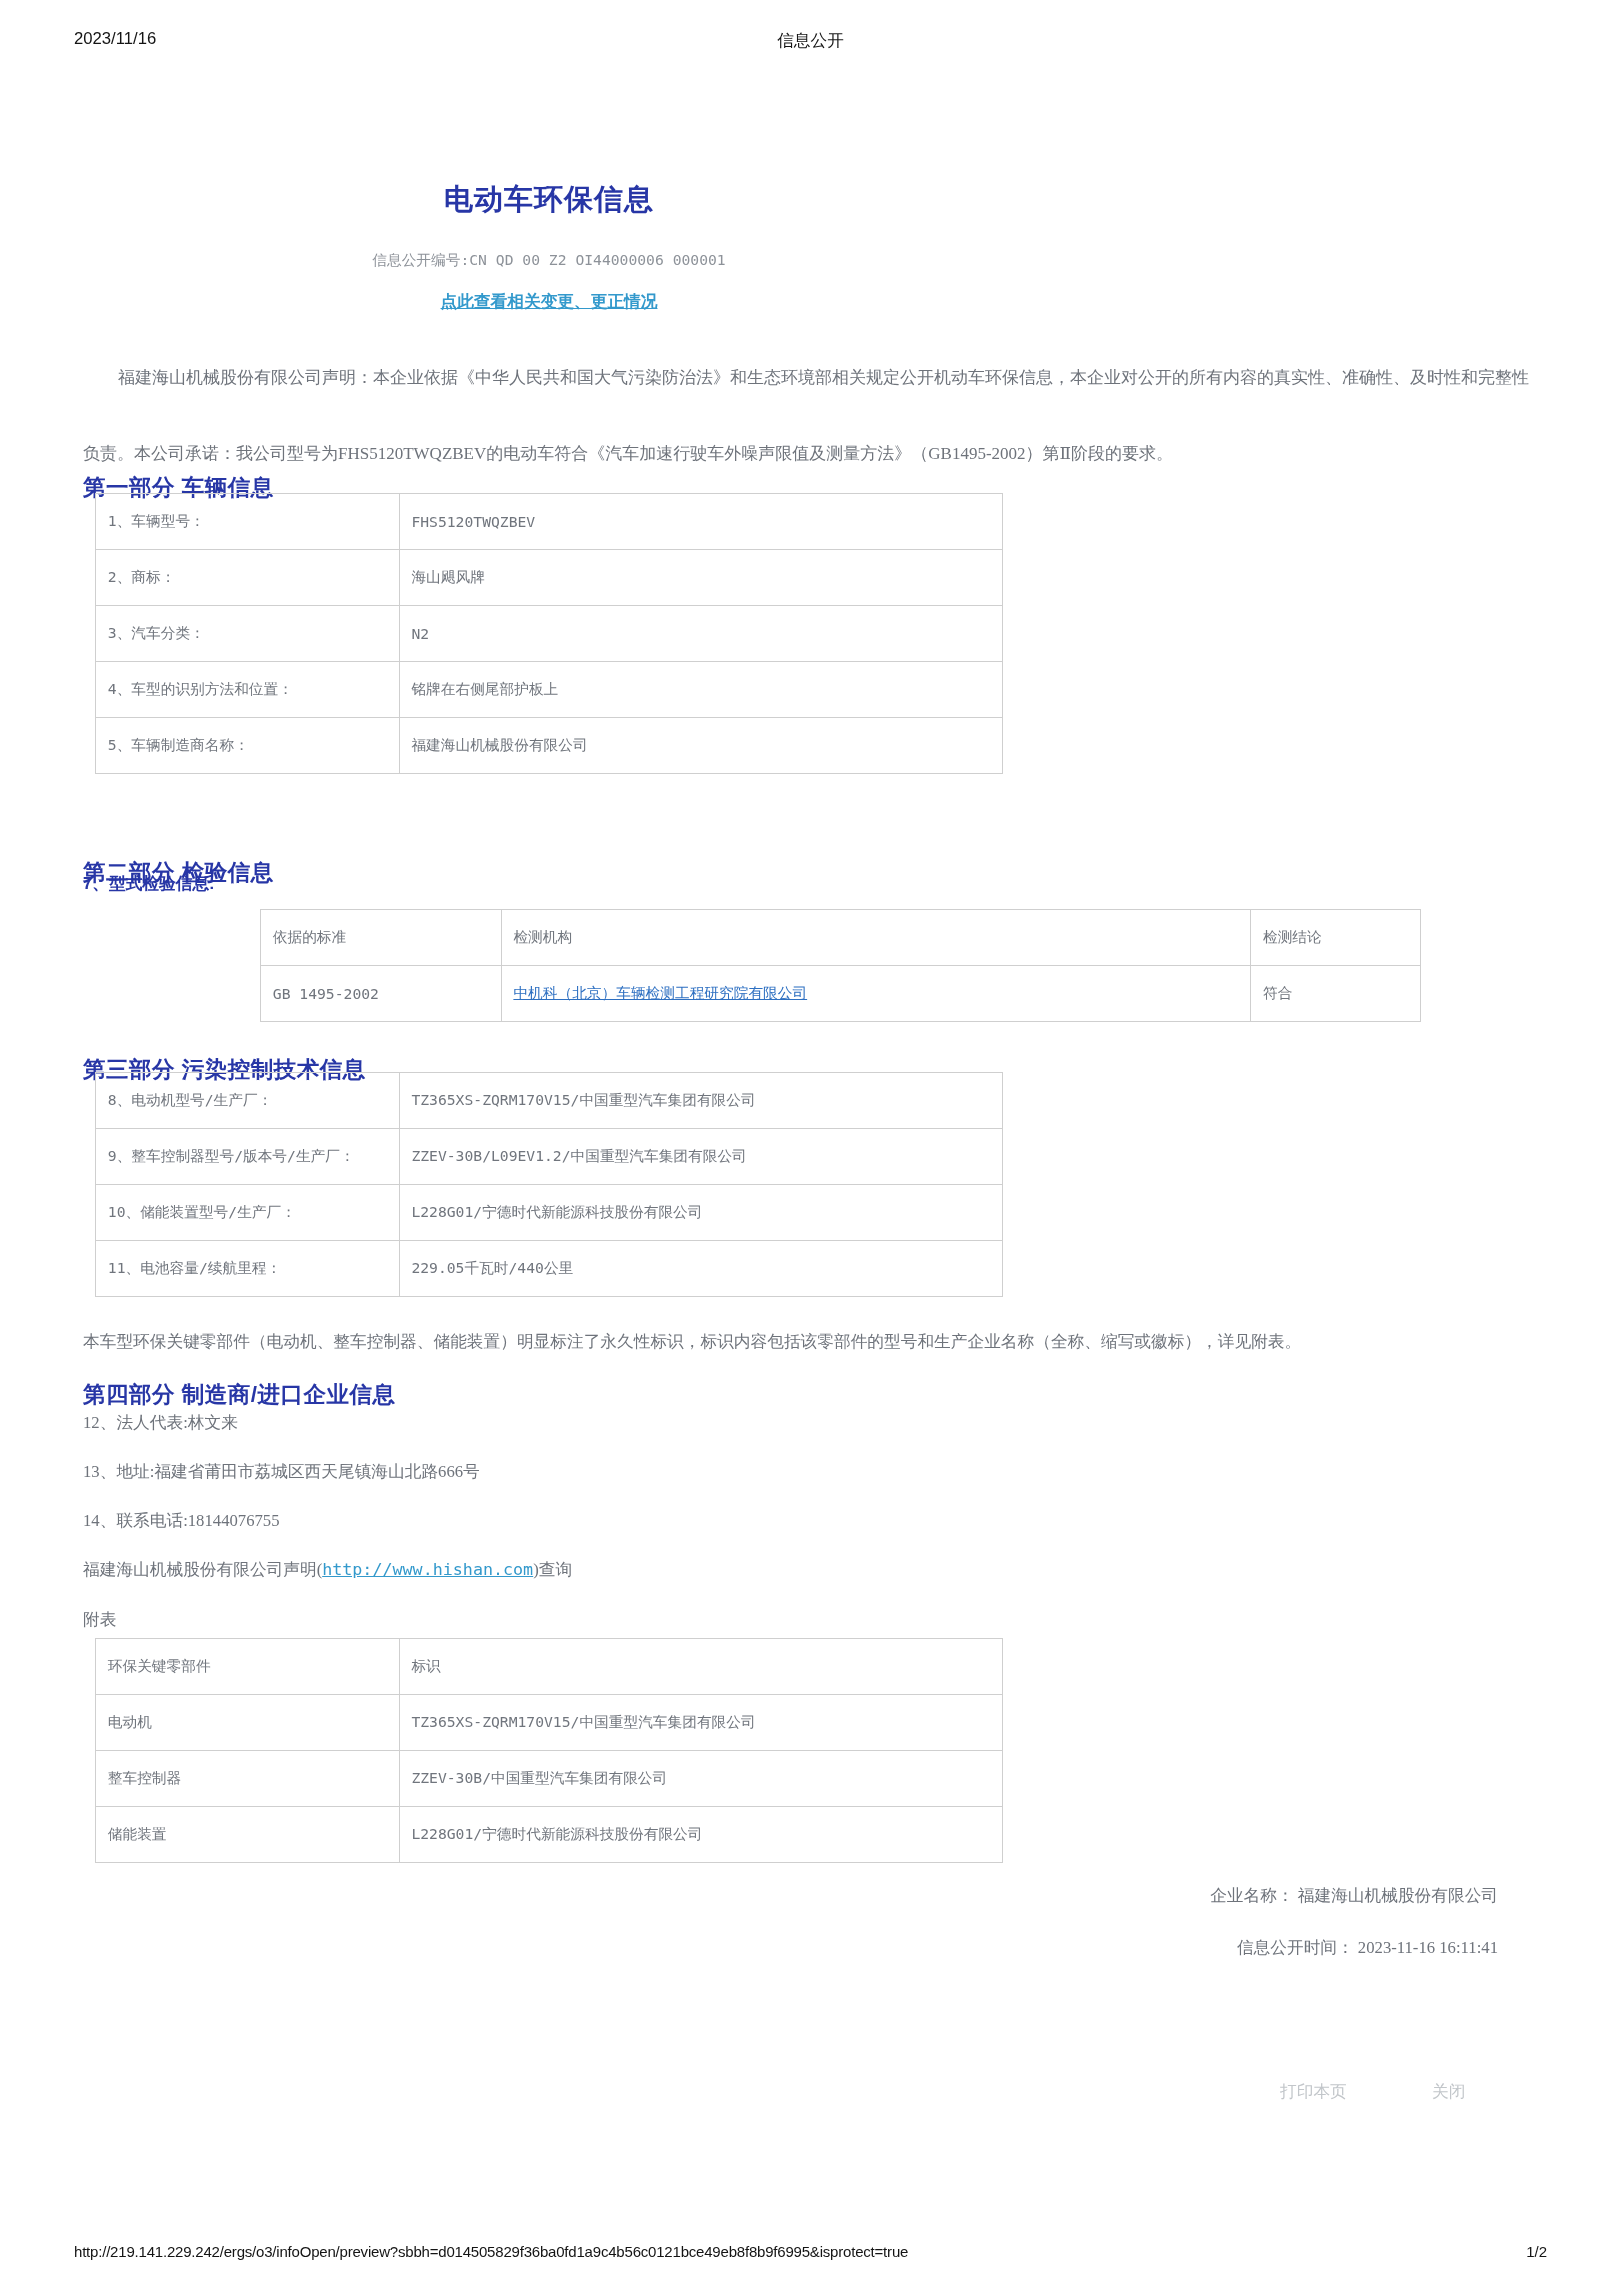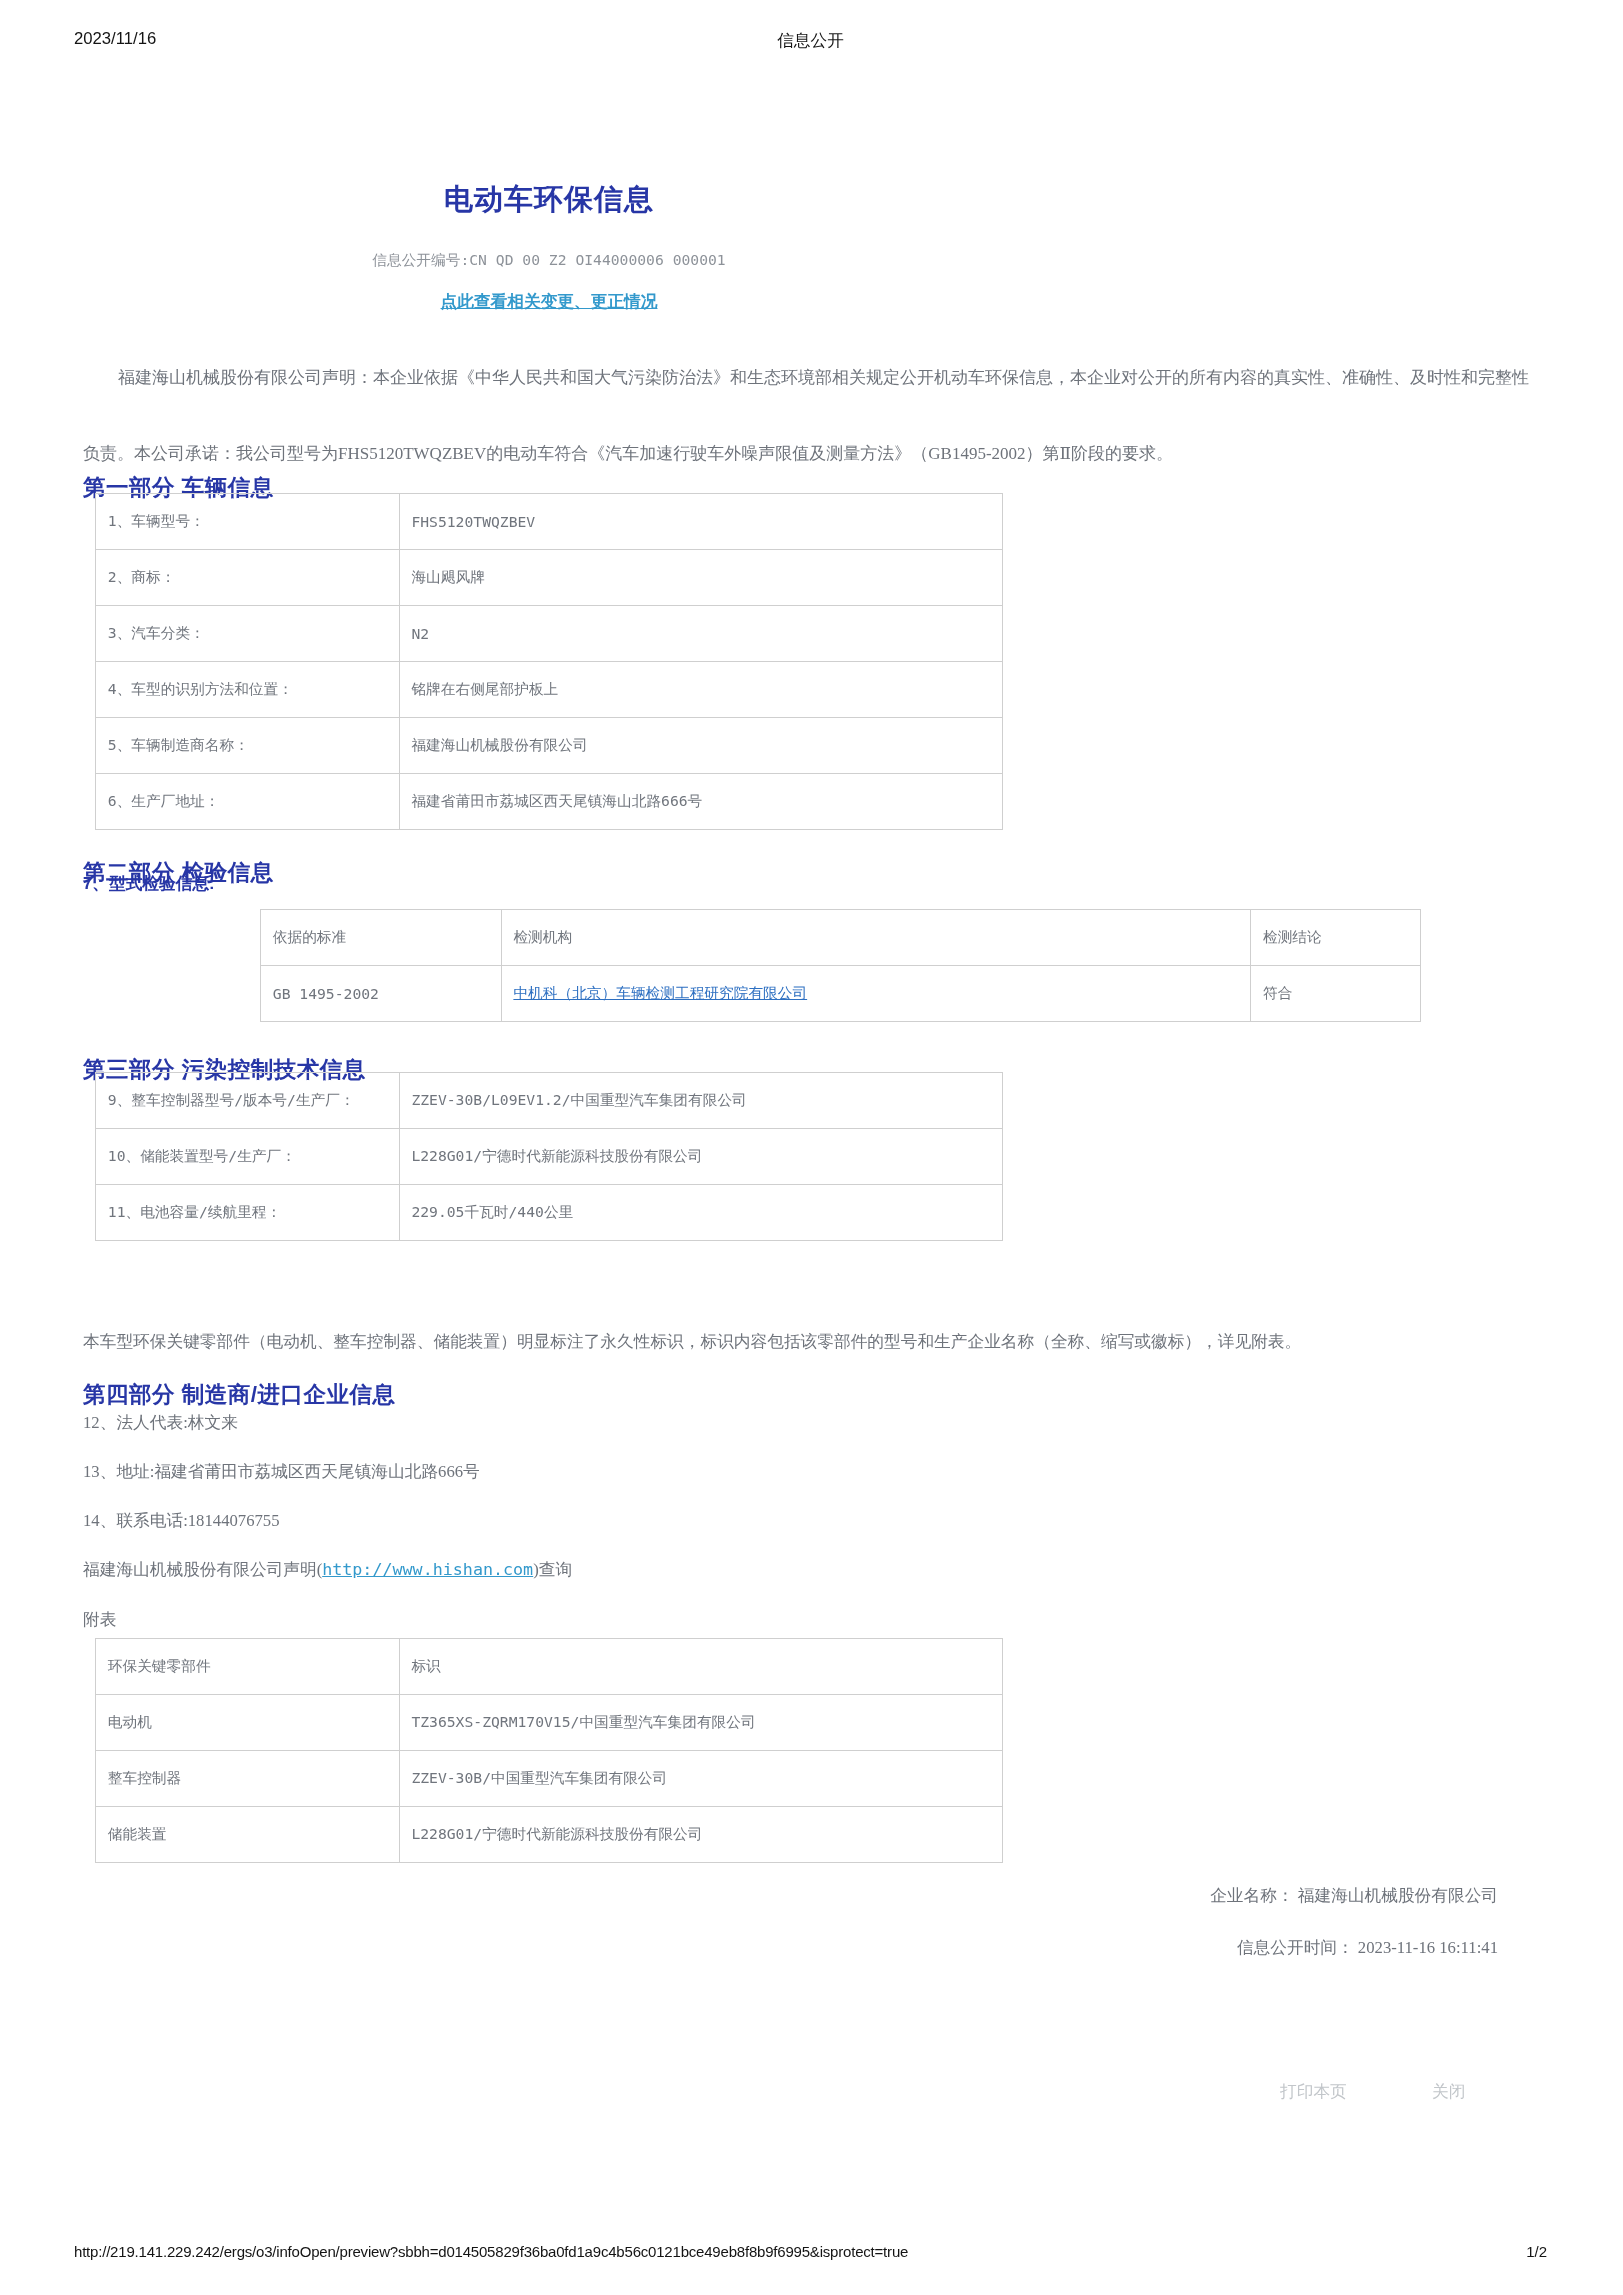--- a/index.html
+++ b/index.html
@@ -125,24 +125,20 @@
         <td>N2</td>
       </tr>
       <tr>
         <td class="c-label">4、车型的识别方法和位置：</td>
         <td>铭牌在右侧尾部护板上</td>
       </tr>
       <tr>
         <td class="c-label">5、车辆制造商名称：</td>
         <td>福建海山机械股份有限公司</td>
       </tr>
-      <tr>
-        <td class="c-label">6、生产厂地址：</td>
-        <td>福建省莆田市荔城区西天尾镇海山北路666号</td>
-      </tr>
     </tbody>
   </table>
 
   <h2 class="sec-heading" style="top:838px;">第二部分 检验信息</h2>
   <div class="sub-heading" style="top:872px;">7、型式检验信息:</div>
   <table class="dtable t2">
     <tbody>
       <tr>
         <td class="c-std">依据的标准</td>
         <td class="c-org">检测机构</td>
@@ -154,20 +150,24 @@
           <a class="cell-link" href="#">中机科（北京）车辆检测工程研究院有限公司</a>
         </td>
         <td>符合</td>
       </tr>
     </tbody>
   </table>
 
   <h2 class="sec-heading" style="top:1035px;">第三部分 污染控制技术信息</h2>
   <table class="dtable t3">
     <tbody>
+      <tr>
+        <td class="c-label">8、电动机型号/生产厂：</td>
+        <td>TZ365XS-ZQRM170V15/中国重型汽车集团有限公司</td>
+      </tr>
       <tr>
         <td class="c-label">9、整车控制器型号/版本号/生产厂：</td>
         <td>ZZEV-30B/L09EV1.2/中国重型汽车集团有限公司</td>
       </tr>
       <tr>
         <td class="c-label">10、储能装置型号/生产厂：</td>
         <td>L228G01/宁德时代新能源科技股份有限公司</td>
       </tr>
       <tr>
         <td class="c-label">11、电池容量/续航里程：</td>

